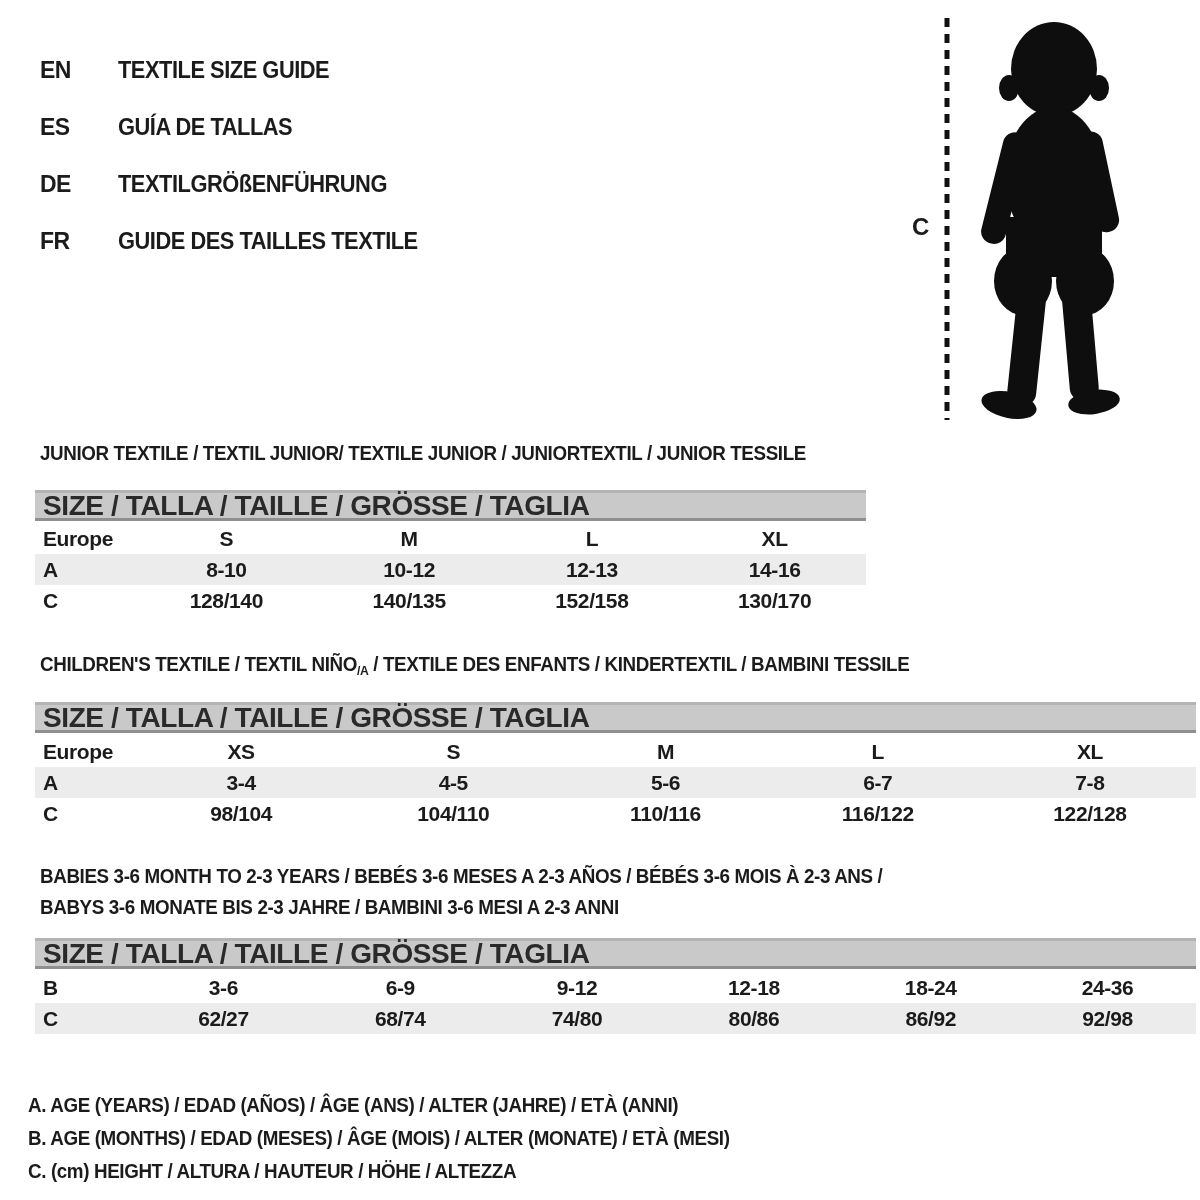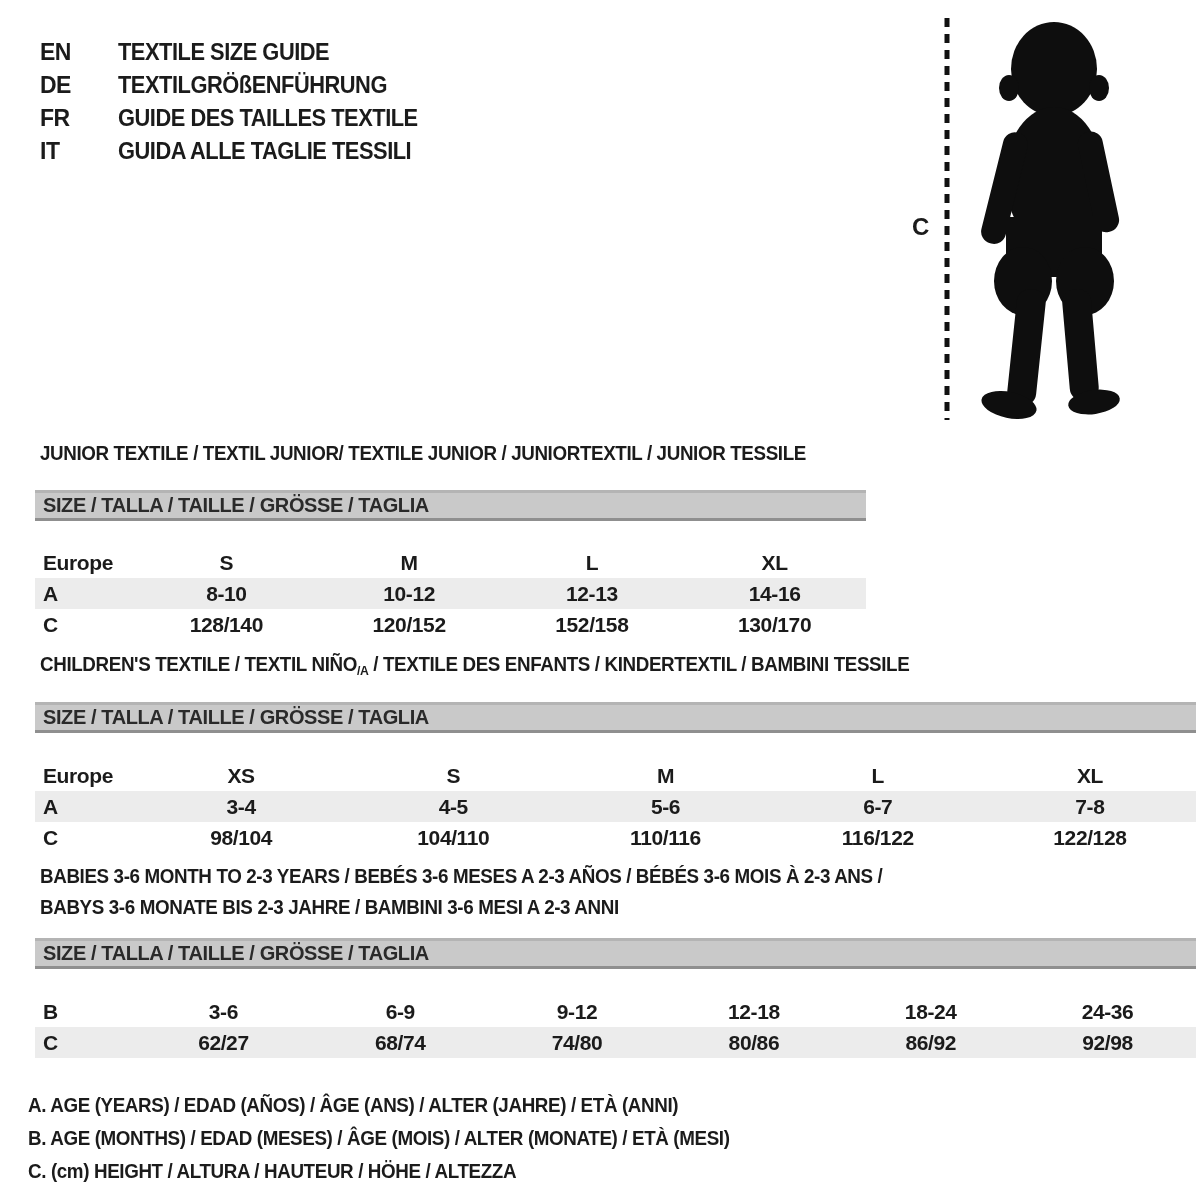--- a/index.html
+++ b/index.html
@@ -10,21 +10,21 @@
     background:#ffffff;
     font-family:"Liberation Sans", sans-serif;
     color:#1b1b1b;
     overflow:hidden;
     -webkit-font-smoothing:antialiased;
   }
   .abs { position:absolute; }
 
   
   .lang-list { top:33px; left:40px; }
-  .lang-row { display:flex; height:33px; align-items:flex-end; font-weight:bold; font-size:23px; letter-spacing:-0.5px; }
+  .lang-row { display:flex; height:33px; align-items:flex-start; font-weight:bold; font-size:23px; letter-spacing:-0.5px;margin-top:24px; }
   .lang-code { width:78px; }
   .lang-label { transform:scaleX(0.95); transform-origin:left center; white-space:nowrap; }
 
   
   .measure-label { left:912px; top:213px; font-weight:bold; font-size:24px; }
   .dash-line { left:944px; top:18px; }
   .toddler { left:966px; top:18px; }
 
   
   .sec-title {
@@ -32,30 +32,30 @@
     white-space:nowrap; transform:scaleX(0.94); transform-origin:left center;
     line-height:24px;
   }
   .subsz { font-size:13px; vertical-align:-4px; }
 
   
   .sizebar {
     left:35px; height:31px; background:#c9c9c9;
     border-top:3px solid #b4b4b4; border-bottom:3px solid #8f8f8f;
     display:flex; align-items:center;
-    font-weight:bold; font-size:20px; letter-spacing:-0.4px; color:#2a2a2a;
+    font-weight:bold; font-size:28px; letter-spacing:-0.4px; color:#2a2a2a;
     padding-left:8px;
   }
   .w-junior { width:831px; }
   .w-full   { width:1161px; }
 
   
   .trow {
     left:35px; height:31px; display:flex; align-items:center;
-    font-weight:bold; font-size:21px; letter-spacing:-0.4px;margin-top:24px;
+    font-weight:bold; font-size:21px; letter-spacing:-0.4px;
   }
   .trow.alt { background:#ececec; }
   .tlabel { width:100px; padding-left:8px; }
   .tcell  { flex:1; text-align:center; }
 
   
   .legend { top:1089px; left:28px; }
   .legend-line {
     height:33px; line-height:33px; font-weight:bold; font-size:20px;
     letter-spacing:-0.4px; white-space:nowrap;
@@ -64,30 +64,30 @@
 </style>
 </head>
 <body>
 
 <div class="abs lang-list">
   <div class="lang-row">
     <span class="lang-code">EN</span>
     <span class="lang-label">TEXTILE SIZE GUIDE</span>
   </div>
   <div class="lang-row">
+    <span class="lang-code">ES</span>
+    <span class="lang-label">GUÍA DE TALLAS</span>
+  </div>
+  <div class="lang-row">
     <span class="lang-code">DE</span>
     <span class="lang-label">TEXTILGRÖßENFÜHRUNG</span>
   </div>
   <div class="lang-row">
     <span class="lang-code">FR</span>
     <span class="lang-label">GUIDE DES TAILLES TEXTILE</span>
-  </div>
-  <div class="lang-row">
-    <span class="lang-code">IT</span>
-    <span class="lang-label">GUIDA ALLE TAGLIE TESSILI</span>
   </div>
 </div>
 
 <span class="abs measure-label">C</span>
 <svg class="abs dash-line" width="8" height="402">
   <line x1="3" y1="0" x2="3" y2="402" stroke="#111111" stroke-width="5" stroke-dasharray="9 7"></line>
 </svg>
 <svg class="abs toddler" width="170" height="404" viewBox="0 0 170 402">
   <g fill="#0e0e0e">
     <ellipse cx="88" cy="50" rx="43" ry="47"></ellipse>
@@ -122,21 +122,21 @@
 <div class="abs trow w-junior alt" style="top:554px">
   <span class="tlabel">A</span>
   <span class="tcell">8-10</span>
   <span class="tcell">10-12</span>
   <span class="tcell">12-13</span>
   <span class="tcell">14-16</span>
 </div>
 <div class="abs trow w-junior" style="top:585px">
   <span class="tlabel">C</span>
   <span class="tcell">128/140</span>
-  <span class="tcell">120/152</span>
+  <span class="tcell">140/135</span>
   <span class="tcell">152/158</span>
   <span class="tcell">130/170</span>
 </div>
 
 <div class="abs sec-title" style="top:652px">
   <span>CHILDREN'S TEXTILE / TEXTIL NIÑO</span><span class="subsz">/A</span><span> / TEXTILE DES ENFANTS / KINDERTEXTIL / BAMBINI TESSILE</span>
 </div>
 <div class="abs sizebar w-full" style="top:702px">
   <span>SIZE / TALLA / TAILLE / GRÖSSE / TAGLIA</span>
 </div>

